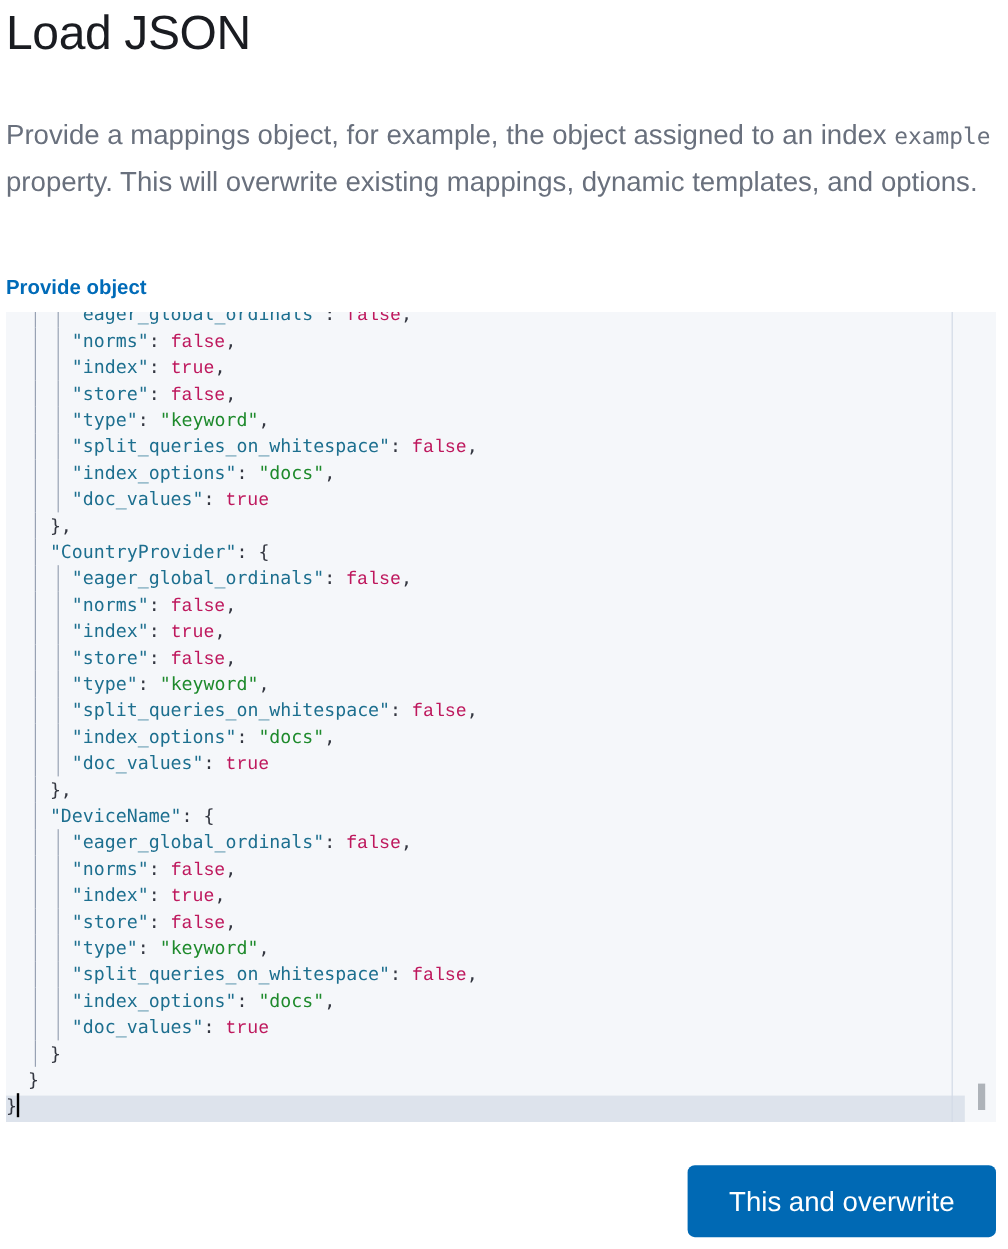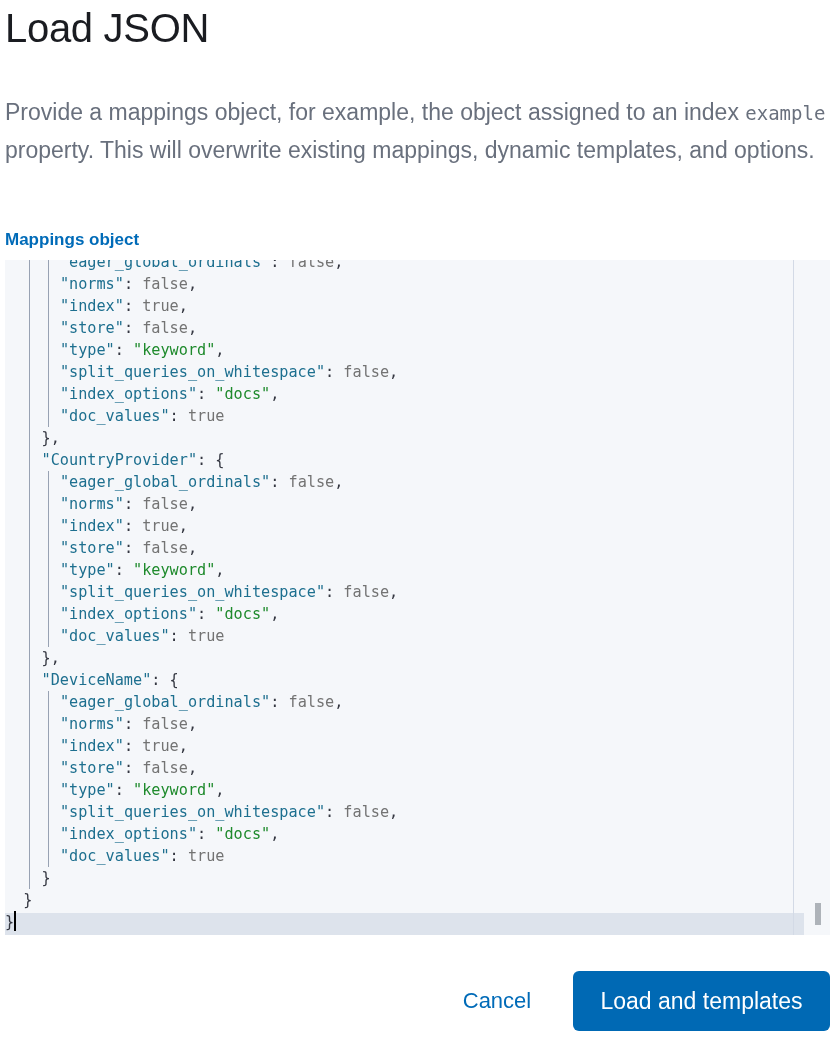--- a/index.html
+++ b/index.html
@@ -10,39 +10,38 @@
   .label { position: absolute; left: 5px; top: 230px; font-size: 17px; font-weight: bold; color: #006bb8; }
   .editor { position: absolute; left: 5px; top: 260px; width: 825px; height: 675px; background: #f5f7fa; overflow: hidden; }
   .print-margin { position: absolute; left: 788px; top: 0; width: 1px; height: 100%; background: #d3dae6; }
   .active-line { position: absolute; left: 0; top: 653px; width: 799px; height: 22px; background: #dde3ec; }
   .scroll-thumb { position: absolute; left: 810px; top: 643px; width: 6px; height: 22px; background: #aeb3b9; }
   .code { position: absolute; left: 0; top: -9px; margin: 0; font-family: "DejaVu Sans Mono", monospace; font-size: 15.2px; line-height: 22px; color: #343741; white-space: pre; }
   .line { height: 22px; position: relative; }
   .guide { position: absolute; top: 0; width: 1px; height: 22px; background: #98a2b3; }
   .k { color: #1d6f8f; }
   .s { color: #1e8a2c; }
-  .b { color: #737373; }
+  .b { color: #be185d; font-family: Liberation Mono, monospace; }
   .p { color: #343741; }
   .cursor { display: inline-block; width: 2px; height: 20px; background: #000; vertical-align: -4px; }
   .footer { position: absolute; left: 0; top: 971px; width: 840px; height: 60px; }
   .btn-cancel { position: absolute; left: 440px; top: 0; width: 114px; height: 60px; border: none; background: transparent; color: #006bb8; font-size: 22px; font-family: "Liberation Sans", sans-serif; cursor: pointer; }
   .btn-primary { position: absolute; left: 573px; top: 0; width: 257px; height: 60px; border: none; border-radius: 6px; background: #0069b4; color: #ffffff; font-size: 23px; font-family: "Liberation Sans", sans-serif; cursor: pointer; }
 </style>
 </head>
 <body>
 
 <h1 class="title">Load JSON</h1>
 
 <p class="desc"><span>Provide a mappings object, for example, the object assigned to an index </span><code>example</code><span> property. This will overwrite existing mappings, dynamic templates, and options.</span></p>
 
-<div class="label">Mappings object</div>
+<div class="label">Provide object</div>
 
 <div class="editor">
   <div class="active-line"></div>
   <div class="print-margin"></div>
   <div class="code" id="code"><div class="line"><span class="guide" style="left: 24.34px;"></span><span class="guide" style="left: 42.68px;"></span><span>      </span><span class="k">"eager_global_ordinals"</span><span class="p">: </span><span class="b">false</span><span class="p">,</span></div><div class="line"><span class="guide" style="left: 24.34px;"></span><span class="guide" style="left: 42.68px;"></span><span>      </span><span class="k">"norms"</span><span class="p">: </span><span class="b">false</span><span class="p">,</span></div><div class="line"><span class="guide" style="left: 24.34px;"></span><span class="guide" style="left: 42.68px;"></span><span>      </span><span class="k">"index"</span><span class="p">: </span><span class="b">true</span><span class="p">,</span></div><div class="line"><span class="guide" style="left: 24.34px;"></span><span class="guide" style="left: 42.68px;"></span><span>      </span><span class="k">"store"</span><span class="p">: </span><span class="b">false</span><span class="p">,</span></div><div class="line"><span class="guide" style="left: 24.34px;"></span><span class="guide" style="left: 42.68px;"></span><span>      </span><span class="k">"type"</span><span class="p">: </span><span class="s">"keyword"</span><span class="p">,</span></div><div class="line"><span class="guide" style="left: 24.34px;"></span><span class="guide" style="left: 42.68px;"></span><span>      </span><span class="k">"split_queries_on_whitespace"</span><span class="p">: </span><span class="b">false</span><span class="p">,</span></div><div class="line"><span class="guide" style="left: 24.34px;"></span><span class="guide" style="left: 42.68px;"></span><span>      </span><span class="k">"index_options"</span><span class="p">: </span><span class="s">"docs"</span><span class="p">,</span></div><div class="line"><span class="guide" style="left: 24.34px;"></span><span class="guide" style="left: 42.68px;"></span><span>      </span><span class="k">"doc_values"</span><span class="p">: </span><span class="b">true</span></div><div class="line"><span class="guide" style="left: 24.34px;"></span><span>    </span><span class="p">},</span></div><div class="line"><span class="guide" style="left: 24.34px;"></span><span>    </span><span class="k">"CountryProvider"</span><span class="p">: </span><span class="p">{</span></div><div class="line"><span class="guide" style="left: 24.34px;"></span><span class="guide" style="left: 42.68px;"></span><span>      </span><span class="k">"eager_global_ordinals"</span><span class="p">: </span><span class="b">false</span><span class="p">,</span></div><div class="line"><span class="guide" style="left: 24.34px;"></span><span class="guide" style="left: 42.68px;"></span><span>      </span><span class="k">"norms"</span><span class="p">: </span><span class="b">false</span><span class="p">,</span></div><div class="line"><span class="guide" style="left: 24.34px;"></span><span class="guide" style="left: 42.68px;"></span><span>      </span><span class="k">"index"</span><span class="p">: </span><span class="b">true</span><span class="p">,</span></div><div class="line"><span class="guide" style="left: 24.34px;"></span><span class="guide" style="left: 42.68px;"></span><span>      </span><span class="k">"store"</span><span class="p">: </span><span class="b">false</span><span class="p">,</span></div><div class="line"><span class="guide" style="left: 24.34px;"></span><span class="guide" style="left: 42.68px;"></span><span>      </span><span class="k">"type"</span><span class="p">: </span><span class="s">"keyword"</span><span class="p">,</span></div><div class="line"><span class="guide" style="left: 24.34px;"></span><span class="guide" style="left: 42.68px;"></span><span>      </span><span class="k">"split_queries_on_whitespace"</span><span class="p">: </span><span class="b">false</span><span class="p">,</span></div><div class="line"><span class="guide" style="left: 24.34px;"></span><span class="guide" style="left: 42.68px;"></span><span>      </span><span class="k">"index_options"</span><span class="p">: </span><span class="s">"docs"</span><span class="p">,</span></div><div class="line"><span class="guide" style="left: 24.34px;"></span><span class="guide" style="left: 42.68px;"></span><span>      </span><span class="k">"doc_values"</span><span class="p">: </span><span class="b">true</span></div><div class="line"><span class="guide" style="left: 24.34px;"></span><span>    </span><span class="p">},</span></div><div class="line"><span class="guide" style="left: 24.34px;"></span><span>    </span><span class="k">"DeviceName"</span><span class="p">: </span><span class="p">{</span></div><div class="line"><span class="guide" style="left: 24.34px;"></span><span class="guide" style="left: 42.68px;"></span><span>      </span><span class="k">"eager_global_ordinals"</span><span class="p">: </span><span class="b">false</span><span class="p">,</span></div><div class="line"><span class="guide" style="left: 24.34px;"></span><span class="guide" style="left: 42.68px;"></span><span>      </span><span class="k">"norms"</span><span class="p">: </span><span class="b">false</span><span class="p">,</span></div><div class="line"><span class="guide" style="left: 24.34px;"></span><span class="guide" style="left: 42.68px;"></span><span>      </span><span class="k">"index"</span><span class="p">: </span><span class="b">true</span><span class="p">,</span></div><div class="line"><span class="guide" style="left: 24.34px;"></span><span class="guide" style="left: 42.68px;"></span><span>      </span><span class="k">"store"</span><span class="p">: </span><span class="b">false</span><span class="p">,</span></div><div class="line"><span class="guide" style="left: 24.34px;"></span><span class="guide" style="left: 42.68px;"></span><span>      </span><span class="k">"type"</span><span class="p">: </span><span class="s">"keyword"</span><span class="p">,</span></div><div class="line"><span class="guide" style="left: 24.34px;"></span><span class="guide" style="left: 42.68px;"></span><span>      </span><span class="k">"split_queries_on_whitespace"</span><span class="p">: </span><span class="b">false</span><span class="p">,</span></div><div class="line"><span class="guide" style="left: 24.34px;"></span><span class="guide" style="left: 42.68px;"></span><span>      </span><span class="k">"index_options"</span><span class="p">: </span><span class="s">"docs"</span><span class="p">,</span></div><div class="line"><span class="guide" style="left: 24.34px;"></span><span class="guide" style="left: 42.68px;"></span><span>      </span><span class="k">"doc_values"</span><span class="p">: </span><span class="b">true</span></div><div class="line"><span class="guide" style="left: 24.34px;"></span><span>    </span><span class="p">}</span></div><div class="line"><span>  </span><span class="p">}</span></div><div class="line"><span></span><span class="p">}</span><span class="cursor"></span></div></div>
   <div class="scroll-thumb"></div>
 </div>
 
 <div class="footer">
-  <button class="btn-cancel">Cancel</button>
-  <button class="btn-primary">Load and templates</button>
+  <button class="btn-primary">This and overwrite</button>
 </div>
 
 </body></html>

